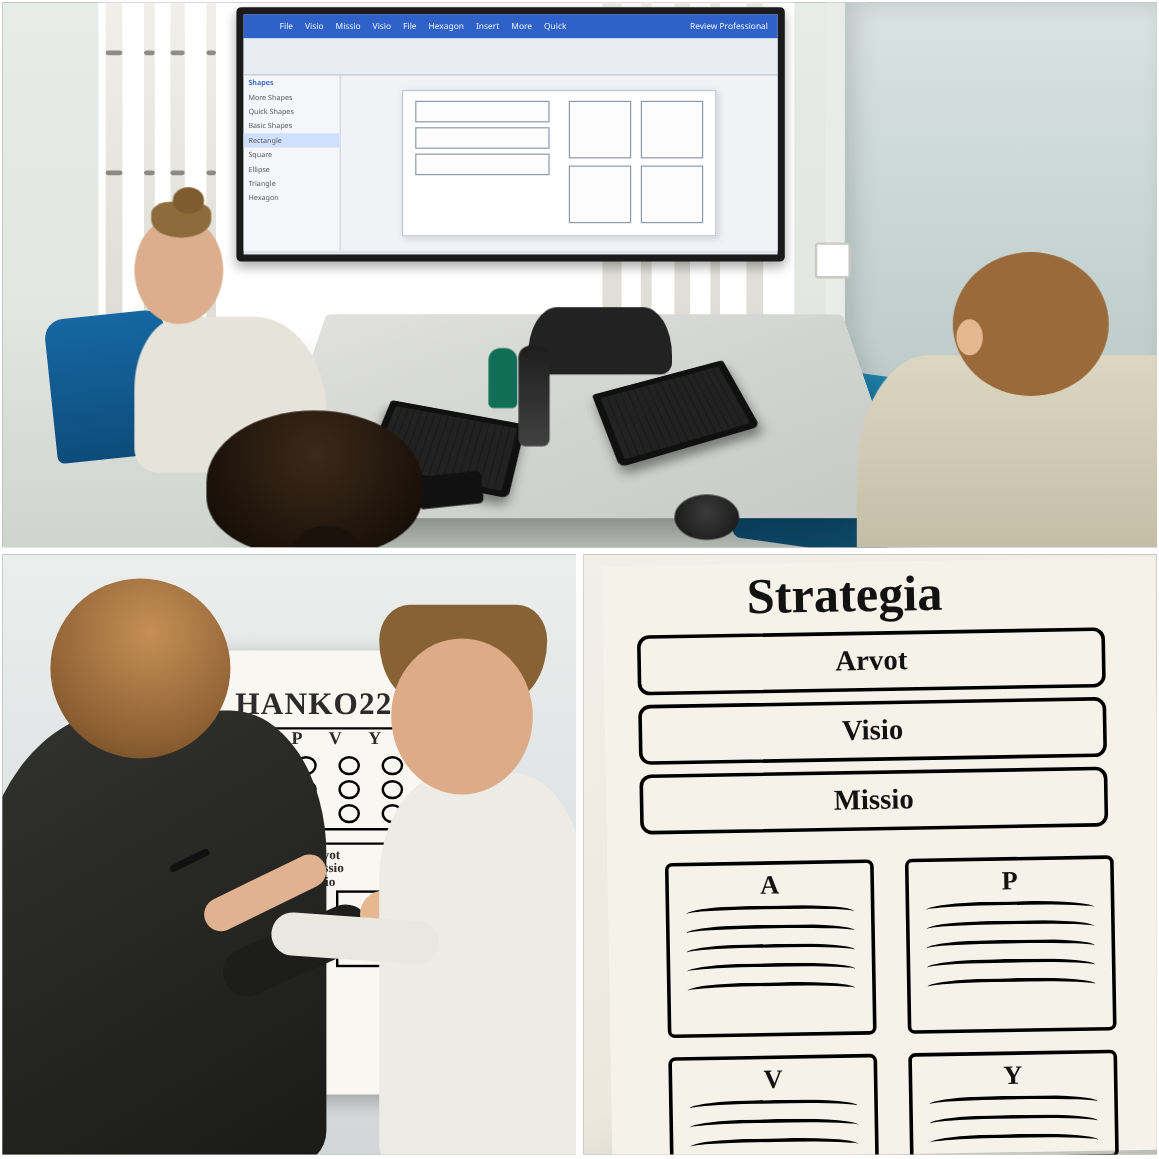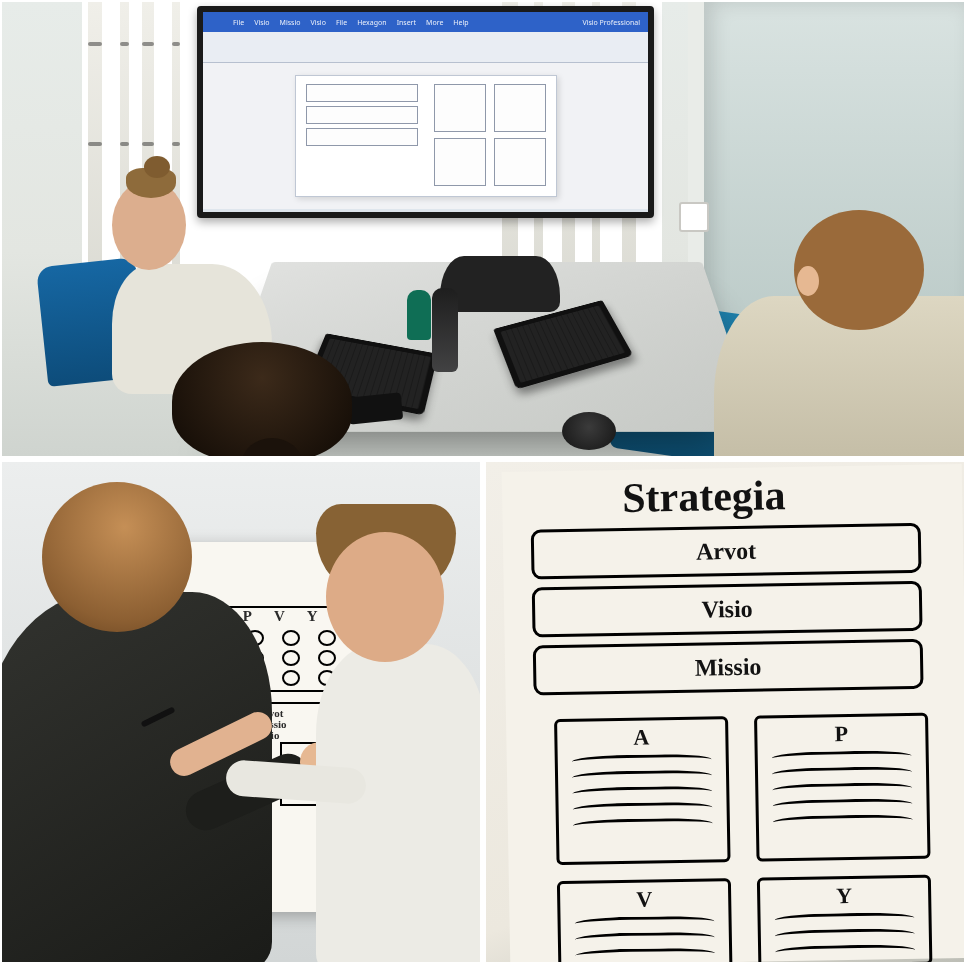--- a/index.html
+++ b/index.html
@@ -111,25 +111,36 @@
     <div class="screen">
       <div class="ribbon">
         <span>File</span>
           <span>Visio</span>
         <span>Missio</span>
           <span>Visio</span>
         <span>File</span>
           <span>Hexagon</span>
         <span>Insert</span>
           <span>More</span>
-        <span>Help</span>
-        <span style="margin-left:auto;margin-right:8px">Visio Professional</span>
+        <span>Quick</span>
+        <span style="margin-left:auto;margin-right:8px">Review Professional</span>
       </div>
       <div class="ribbon2"></div>
       <div class="screen-body">
+        <div class="shape-pane">
+          <div style="font-weight:600;color:#2e62c8">Shapes</div>
+          <div>More Shapes</div>
+          <div>Quick Shapes</div>
+          <div>Basic Shapes</div>
+          <div style="background:#cfe0ff">Rectangle</div>
+          <div>Square</div>
+          <div>Ellipse</div>
+          <div>Triangle</div>
+          <div>Hexagon</div>
+        </div>
         <div class="canvas">
           <div class="page">
             <div class="wf-box" style="left:10px;top:8px;width:110px;height:16px"></div>
             <div class="wf-box" style="left:10px;top:30px;width:110px;height:16px"></div>
             <div class="wf-box" style="left:10px;top:52px;width:110px;height:16px"></div>
             <div class="wf-box" style="left:138px;top:8px;width:50px;height:46px"></div>
             <div class="wf-box" style="left:198px;top:8px;width:50px;height:46px"></div>
             <div class="wf-box" style="left:138px;top:62px;width:50px;height:46px"></div>
             <div class="wf-box" style="left:198px;top:62px;width:50px;height:46px"></div>
           </div>
@@ -162,20 +173,21 @@
     <div class="person p1-personC">
       <div class="head"></div>
         <div class="ear"></div>
         <div class="body"></div>
     </div>
   </div>
 
   <div class="panel">
     <div class="p2-bg"></div>
     <div class="p2-board">
+      <div class="scrawl p2-title">HANKO22</div>
       <div class="p2-grid"></div>
       <div class="scrawl p2-collabels">
         <span>A</span>
           <span>P</span>
         <span>V</span>
           <span>Y</span>
       </div>
       <div class="p2-circles" style="top:88px">
           <span></span>
           <span></span>

